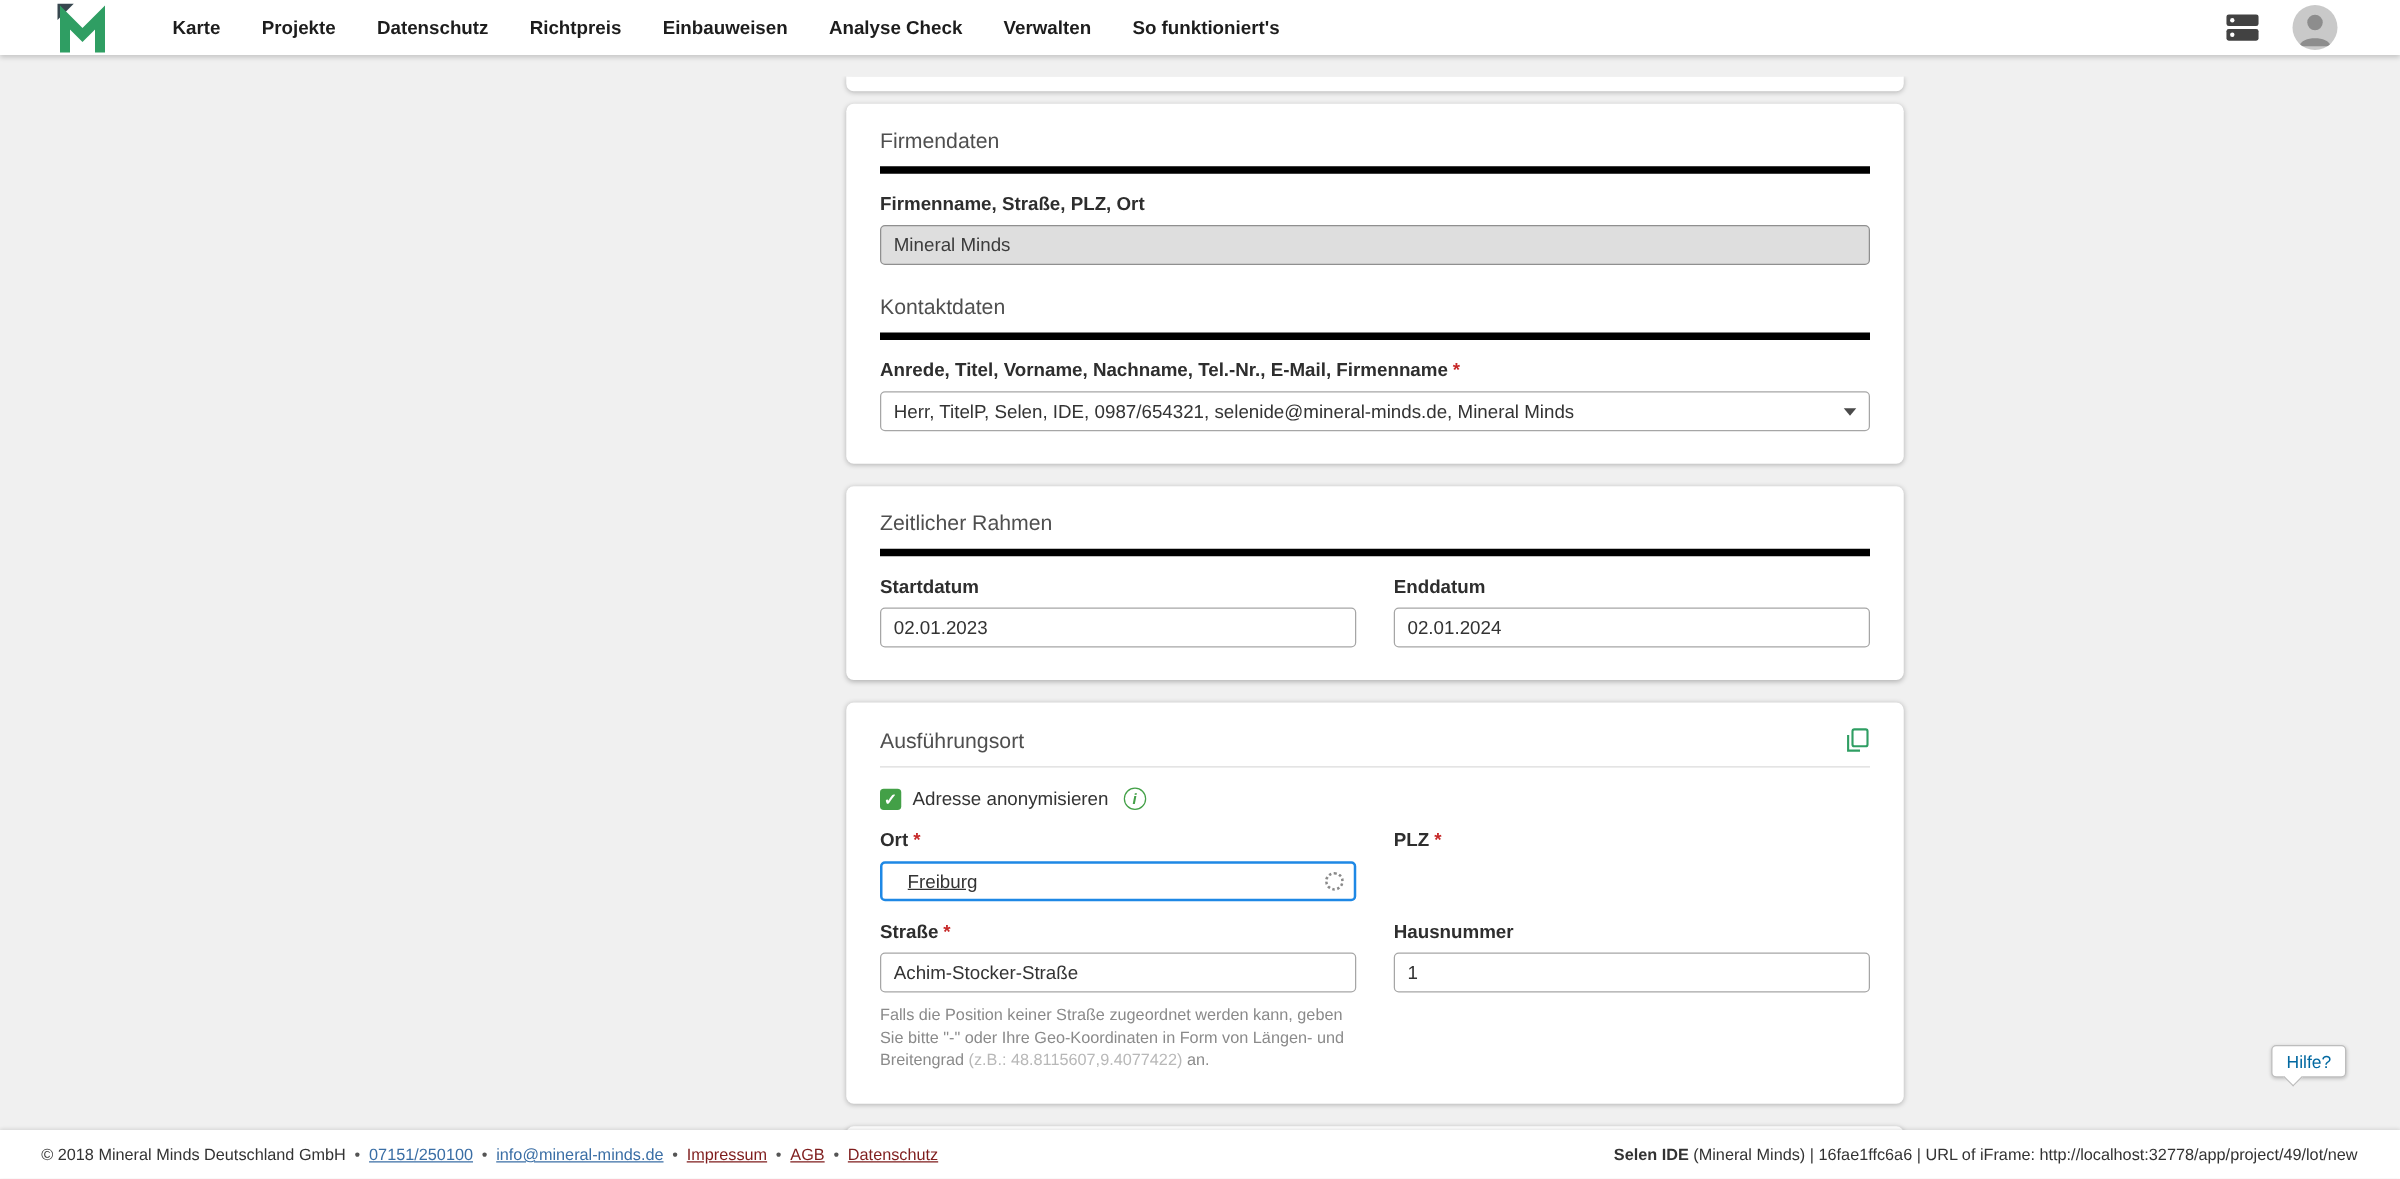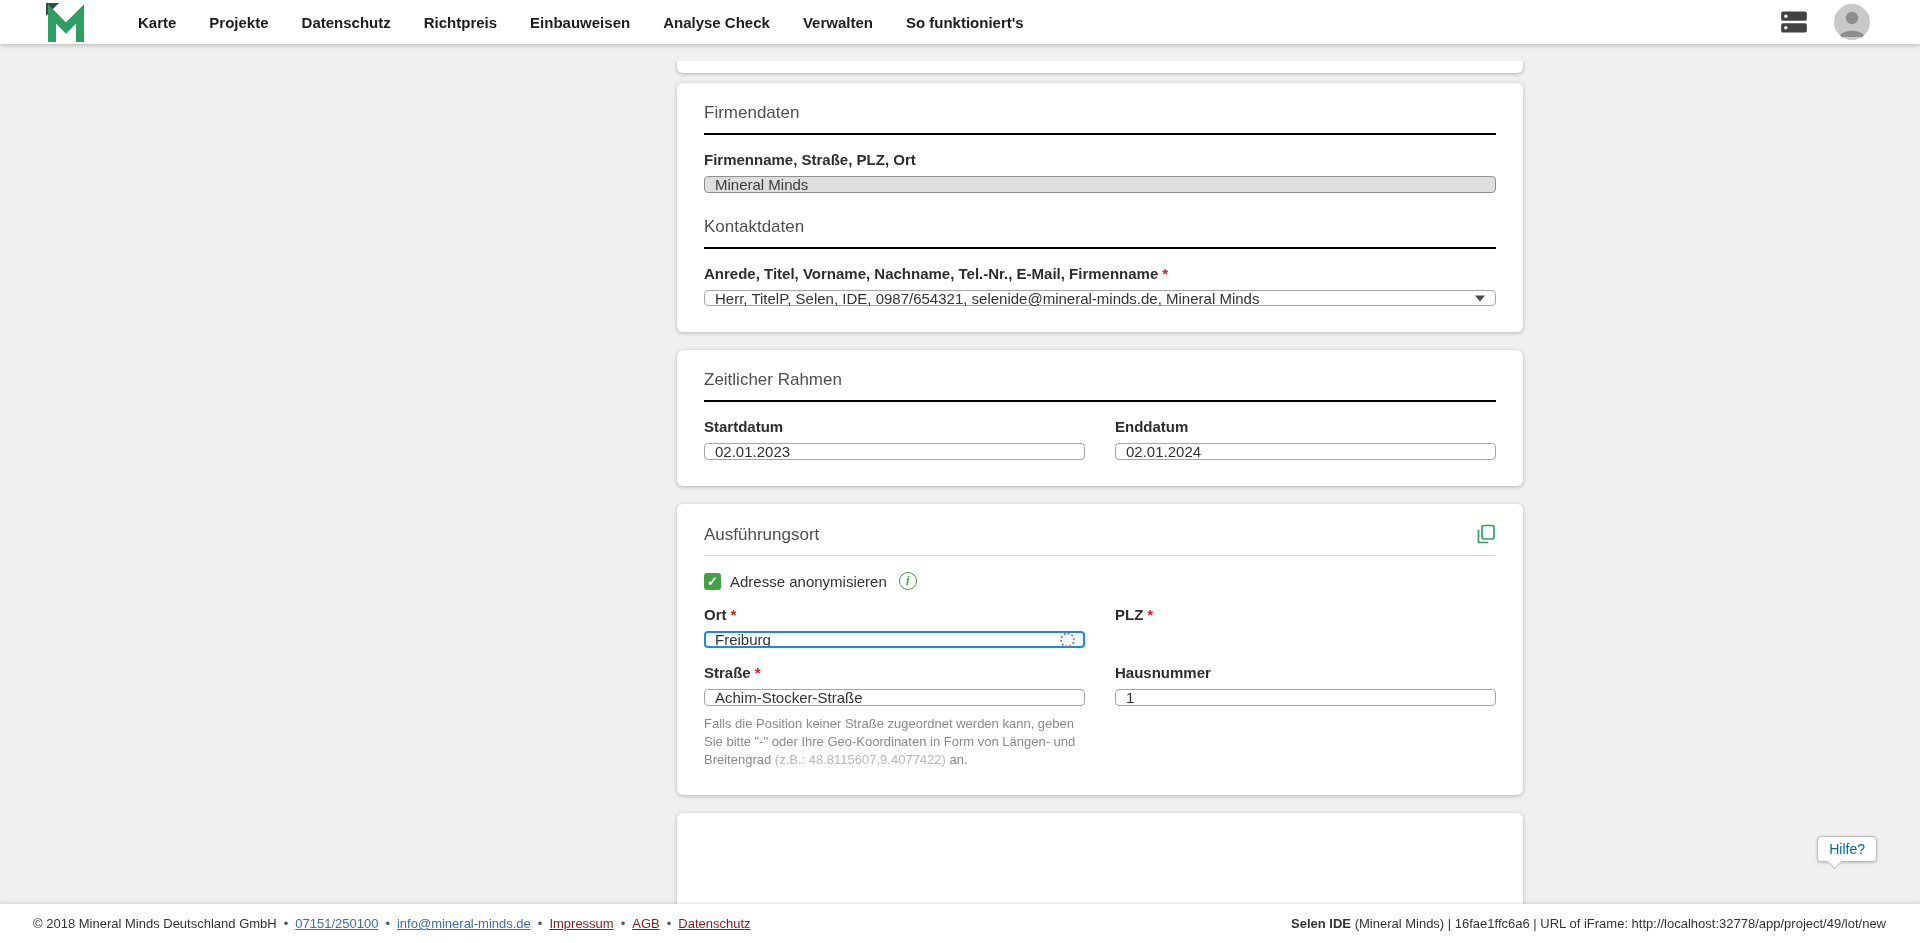--- a/index.html
+++ b/index.html
@@ -32,47 +32,47 @@
   .column { position:absolute; left:677px; top:0; width:846px; }
 
   .card {
     background:#fff; border-radius:6px;
     box-shadow:0 1px 4px rgba(0,0,0,.25);
     padding:20px 27px 26px; margin-bottom:18px;
   }
   .card--peek-top { height:12px; padding:0; border-radius:0 0 6px 6px; margin-bottom:10px; }
   .card--peek-bottom { height:120px; padding:0; border-radius:6px 6px 0 0; margin-bottom:0; }
 
-  .section-title { font-size:17px; font-weight:400; color:#4f4f4f; padding-bottom:10px; border-bottom:2px solid #000000; }
+  .section-title { font-size:17px; font-weight:400; color:#4f4f4f; padding-bottom:10px; border-bottom:6px solid #000000; }
   .mt24 { margin-top:24px; }
 
   .card-head { display:flex; align-items:center; justify-content:space-between; padding-bottom:10px; border-bottom:1px solid #dcdcdc; }
   .card-head .section-title { border-bottom:none; padding-bottom:0; }
 
   .field-label { display:block; font-size:15px; font-weight:700; color:#2e2e2e; margin-top:16px; }
   .req { color:#c62828; margin-left:4px; font-weight:700; }
 
   .text-input {
-    display:block; width:100%; height:17px; margin-top:8px;
+    display:block; width:100%; height:32px; margin-top:8px;
     border:1px solid #a6a6a6; border-radius:4px;
     padding:0 10px; font-size:15px; color:#333;
     font-family:"Liberation Sans", sans-serif; background:#fff;
   }
   .text-input--disabled { background:#dedede; border-color:#8f8f8f; color:#3c3c3c; }
-  .text-input--focus { border:2px solid #1e88e5; padding:0 9px; }
+  .text-input--focus { border:2px solid #1e88e5; padding:0 20px;text-decoration:underline; }
 
   .input-wrap { position:relative; }
   .spinner {
     position:absolute; right:10px; top:50%; transform:translateY(-50%);
     width:15px; height:15px; border:2px dotted #8a8a8a; border-radius:50%;
   }
 
   .select {
     position:relative; display:flex; align-items:center;
-    height:16px; margin-top:8px; border:1px solid #a6a6a6; border-radius:4px;
+    height:32px; margin-top:8px; border:1px solid #a6a6a6; border-radius:4px;
     padding:0 30px 0 10px; font-size:15px; color:#333; background:#fff; cursor:pointer;
   }
   .select-value { white-space:nowrap; overflow:hidden; text-overflow:ellipsis; }
   .caret {
     position:absolute; right:10px; top:50%; transform:translateY(-40%);
     width:0; height:0; border-left:5px solid transparent; border-right:5px solid transparent;
     border-top:6px solid #4a4a4a;
   }
 
   .grid2 { display:grid; grid-template-columns:1fr 1fr; column-gap:30px; }

